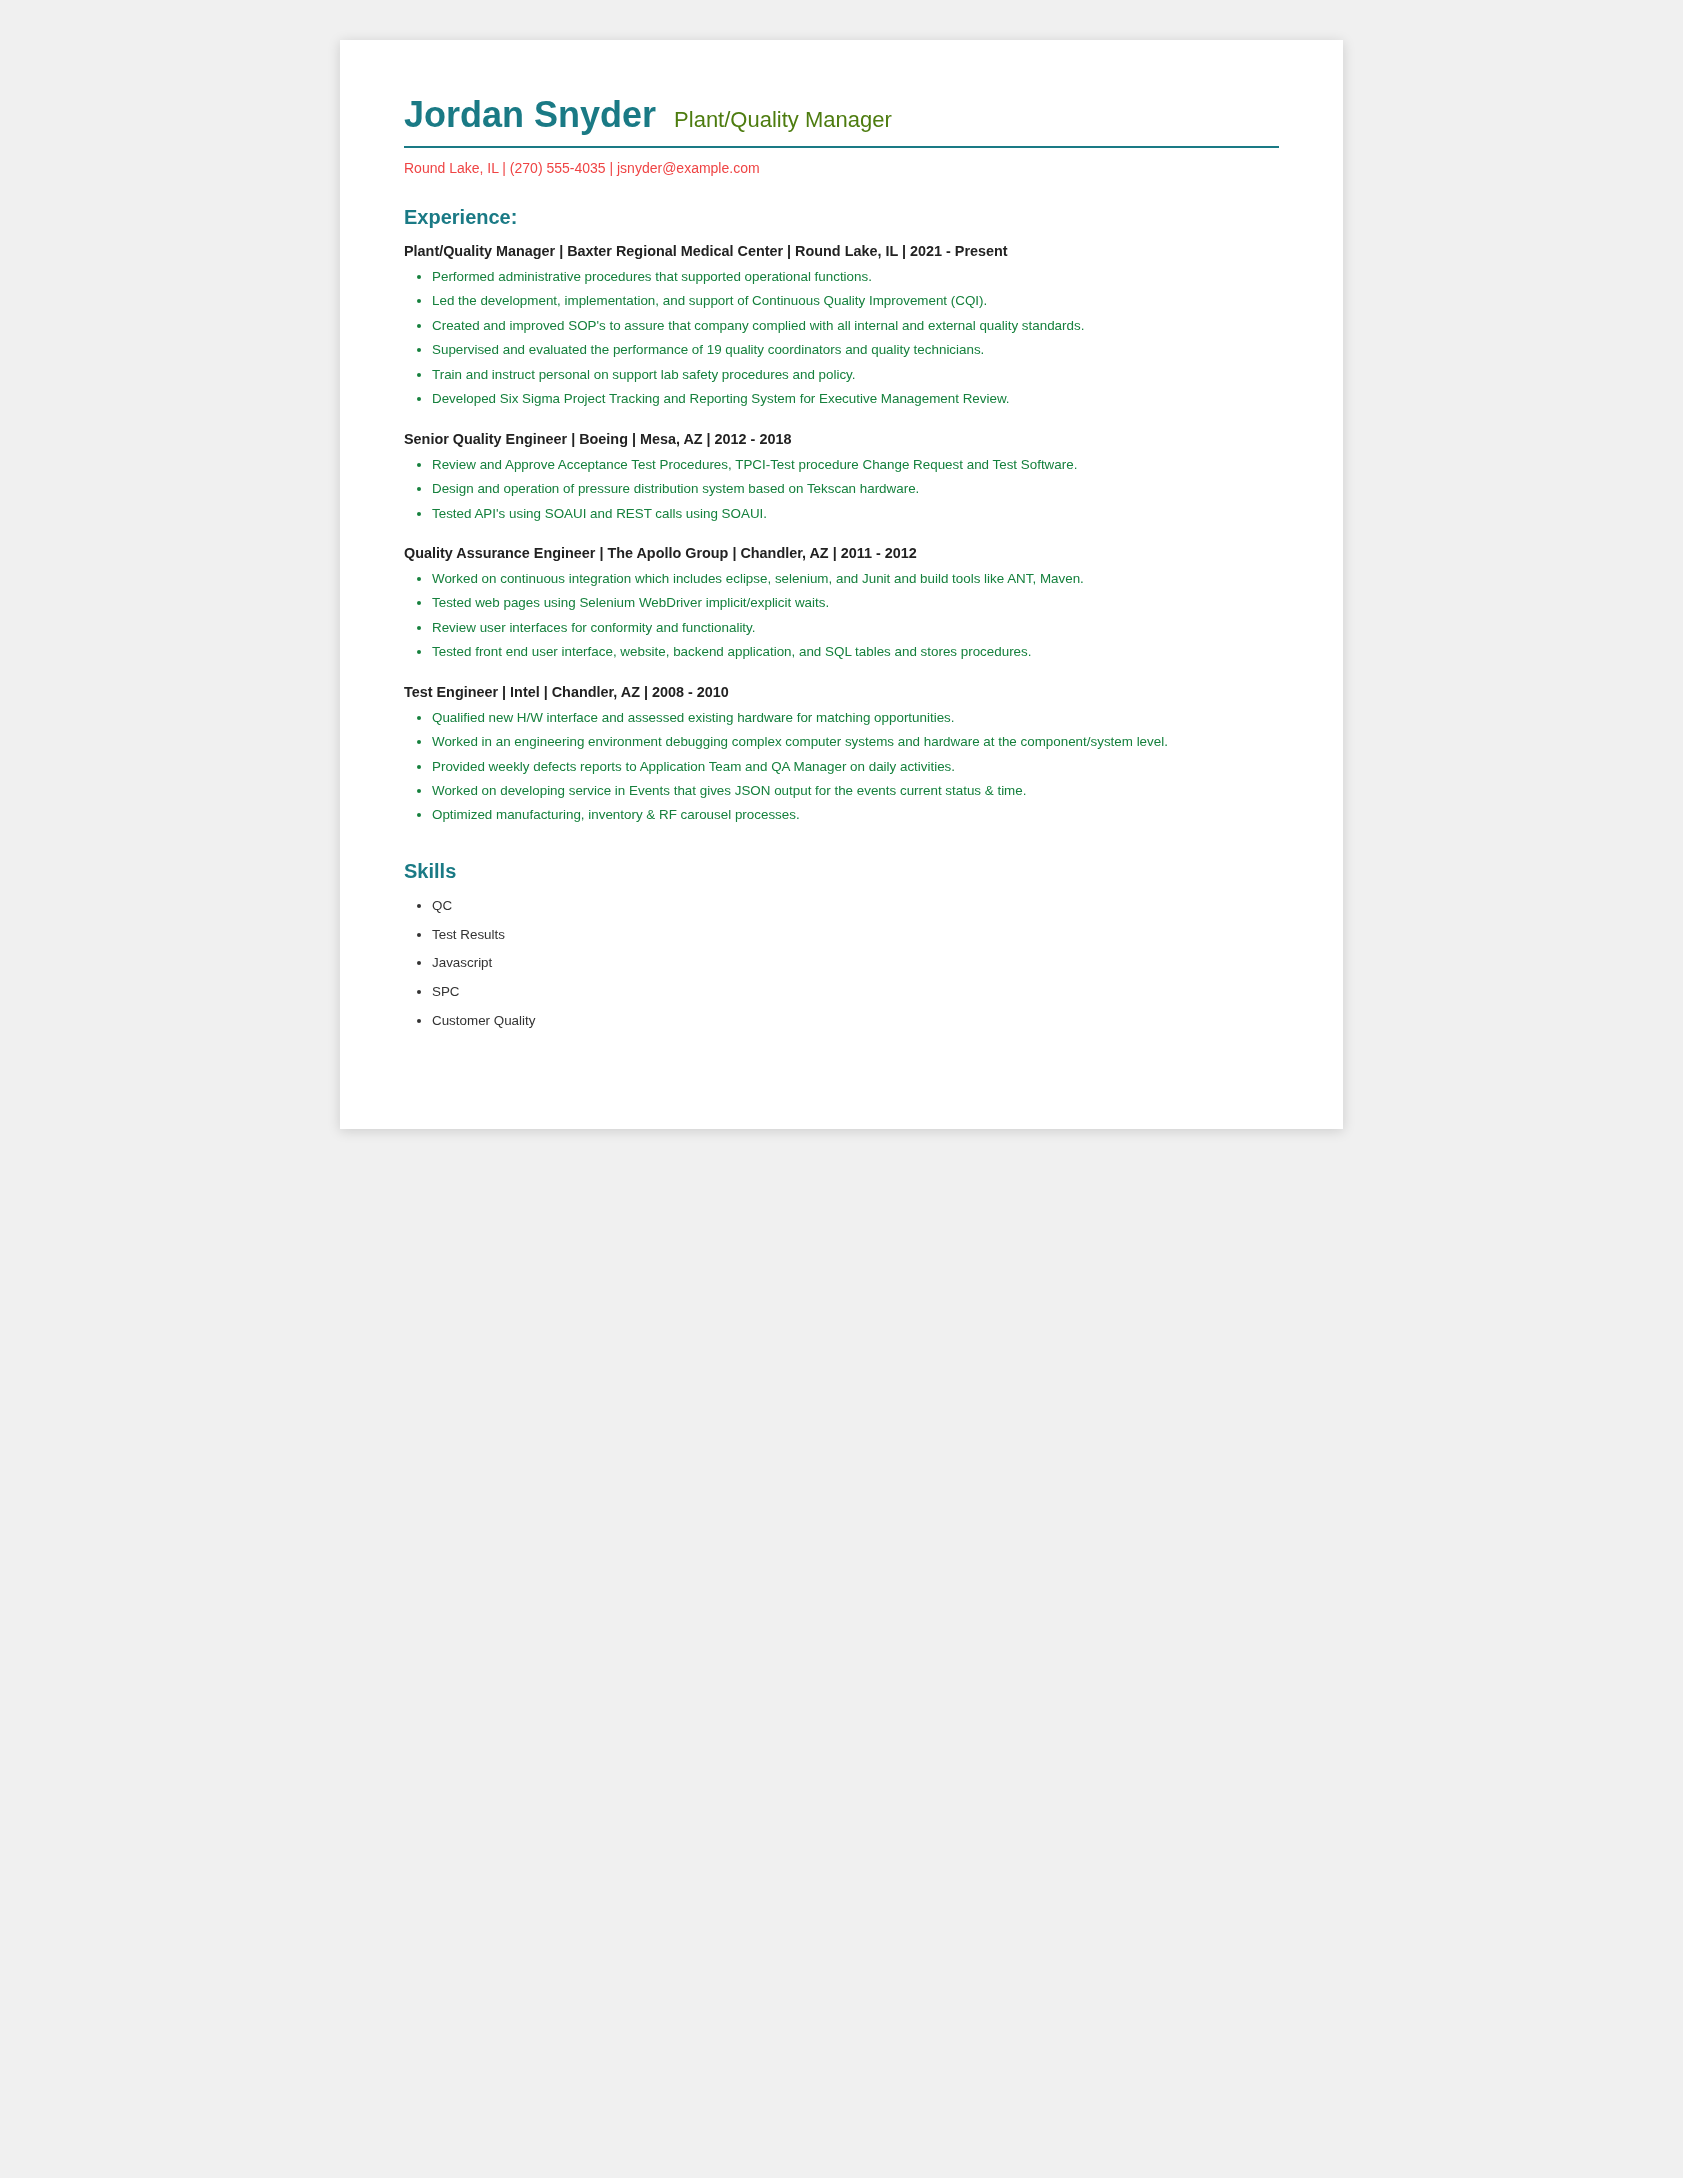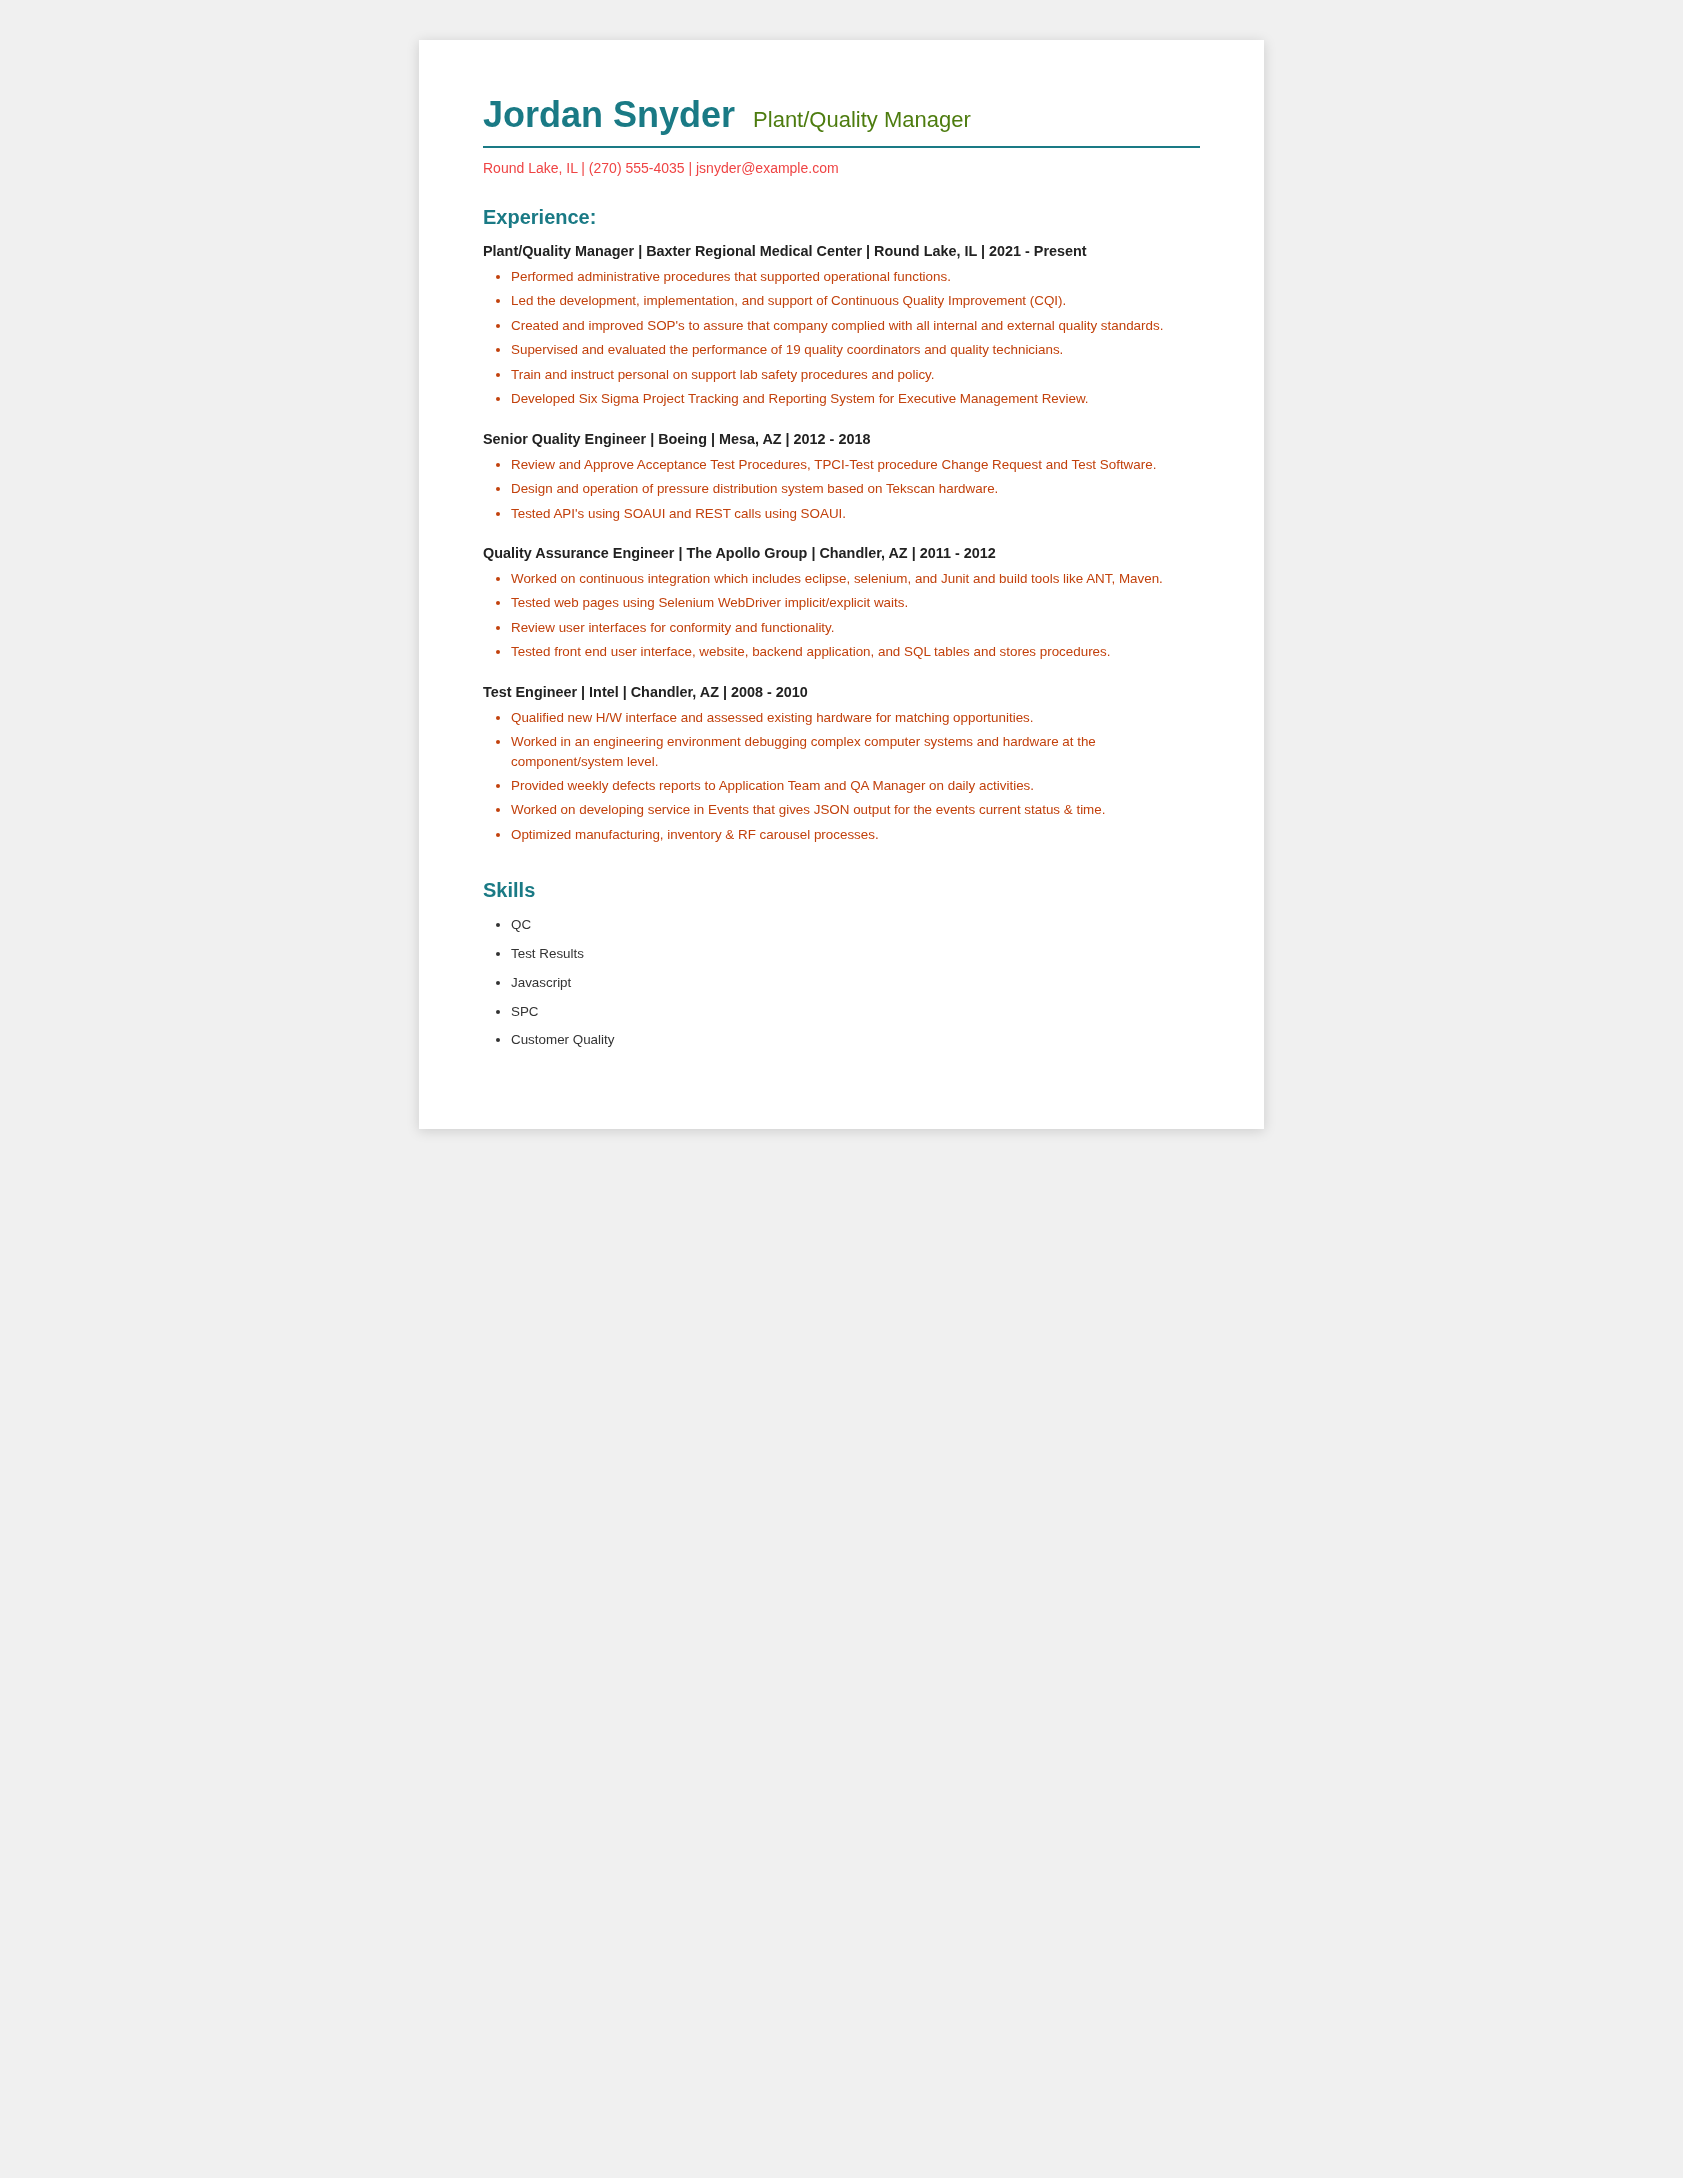--- a/index.html
+++ b/index.html
@@ -12,21 +12,21 @@
       background: #f0f0f0;
       display: flex;
       justify-content: center;
       align-items: flex-start;
       padding: 40px 20px;
       font-family: Arial, sans-serif;
     }
 
     .resume-page {
       background: #ffffff;
-      width: 845px;
+      width: 1003px;
       min-height: 1089px;
       padding: 54px 64px 59px 64px;
       box-shadow: 0 2px 12px rgba(0,0,0,0.15);
     }
 
     .header-section {
       margin-bottom: 10px;
     }
 
     .name-title-row {
@@ -82,21 +82,21 @@
       margin-bottom: 8px;
     }
 
     .bullet-list {
       list-style-type: disc;
       padding-left: 28px;
     }
 
     .bullet-list li {
       font-size: 13.4px;
-      color: #c2410c;
+      color: #15803d;
       margin-bottom: 5px;
       line-height: 1.45;
     }
 
     .skills-section {
       margin-top: 35px;
     }
 
     .skills-grid {
       display: grid;

